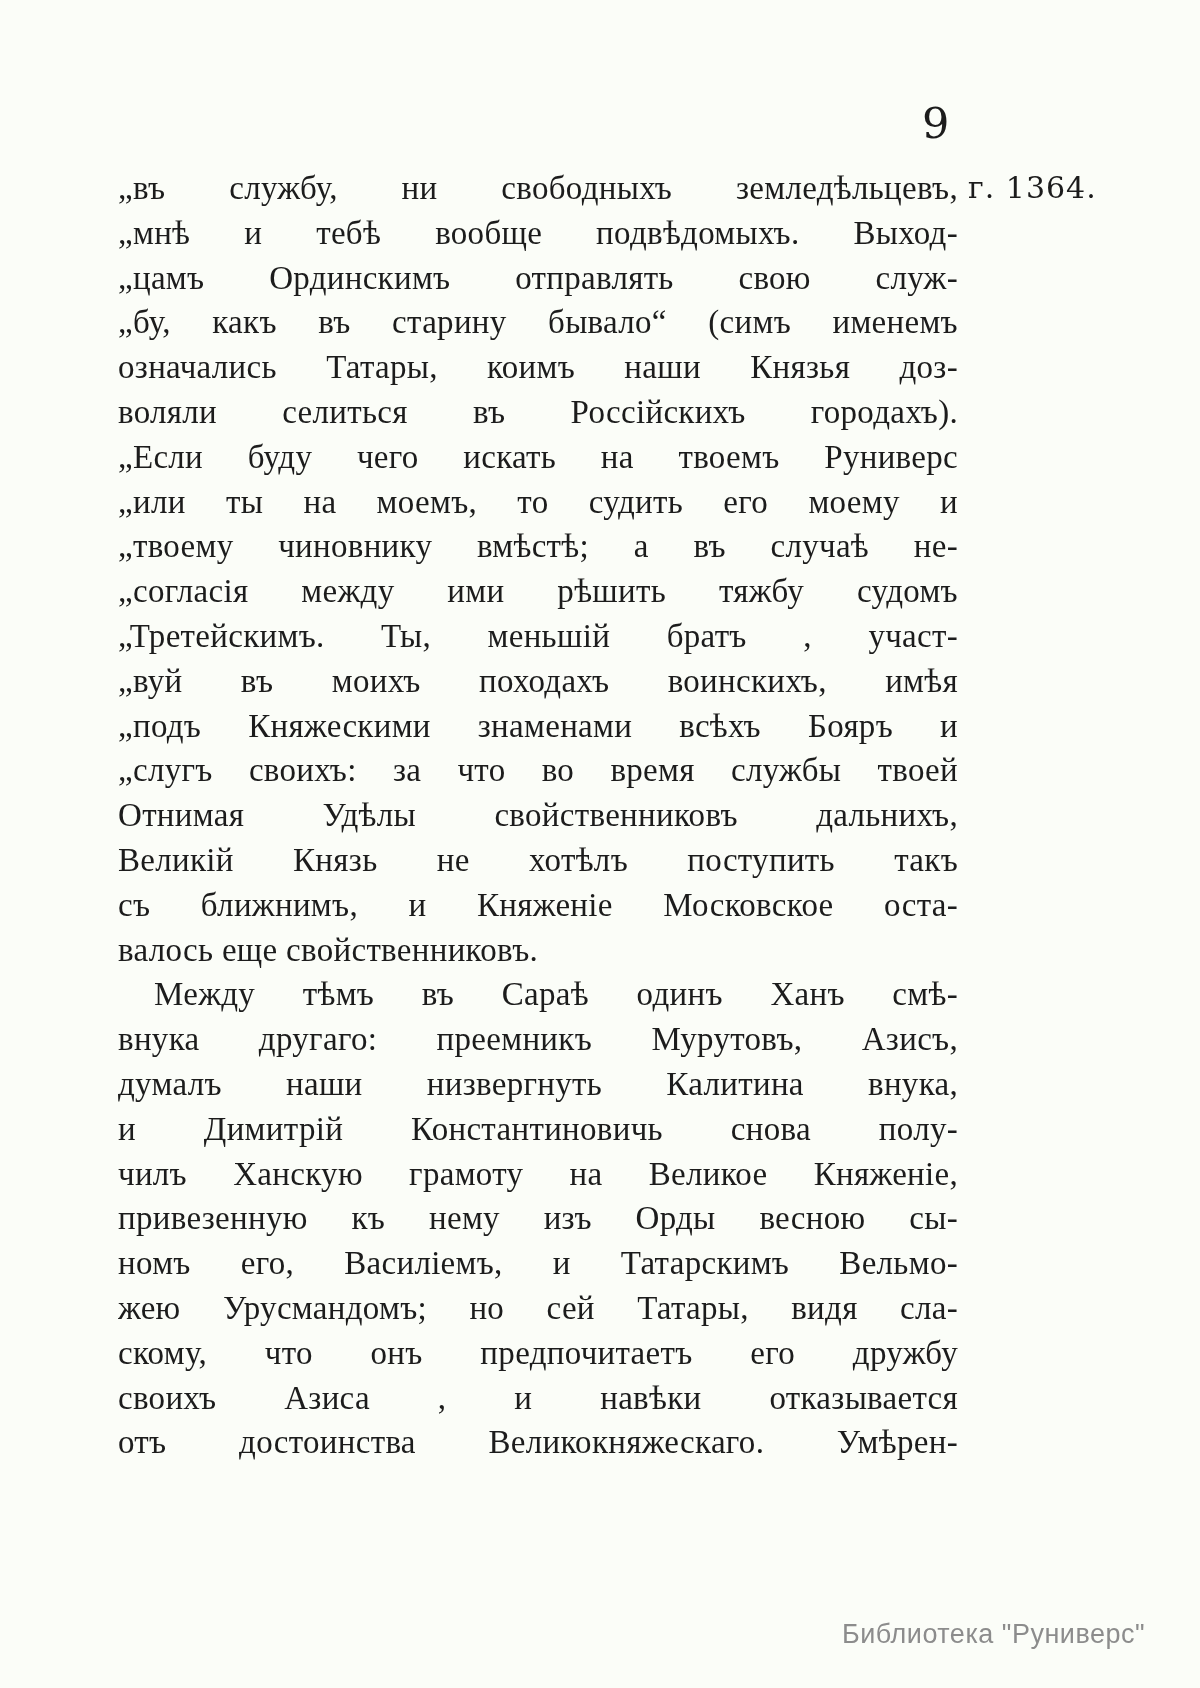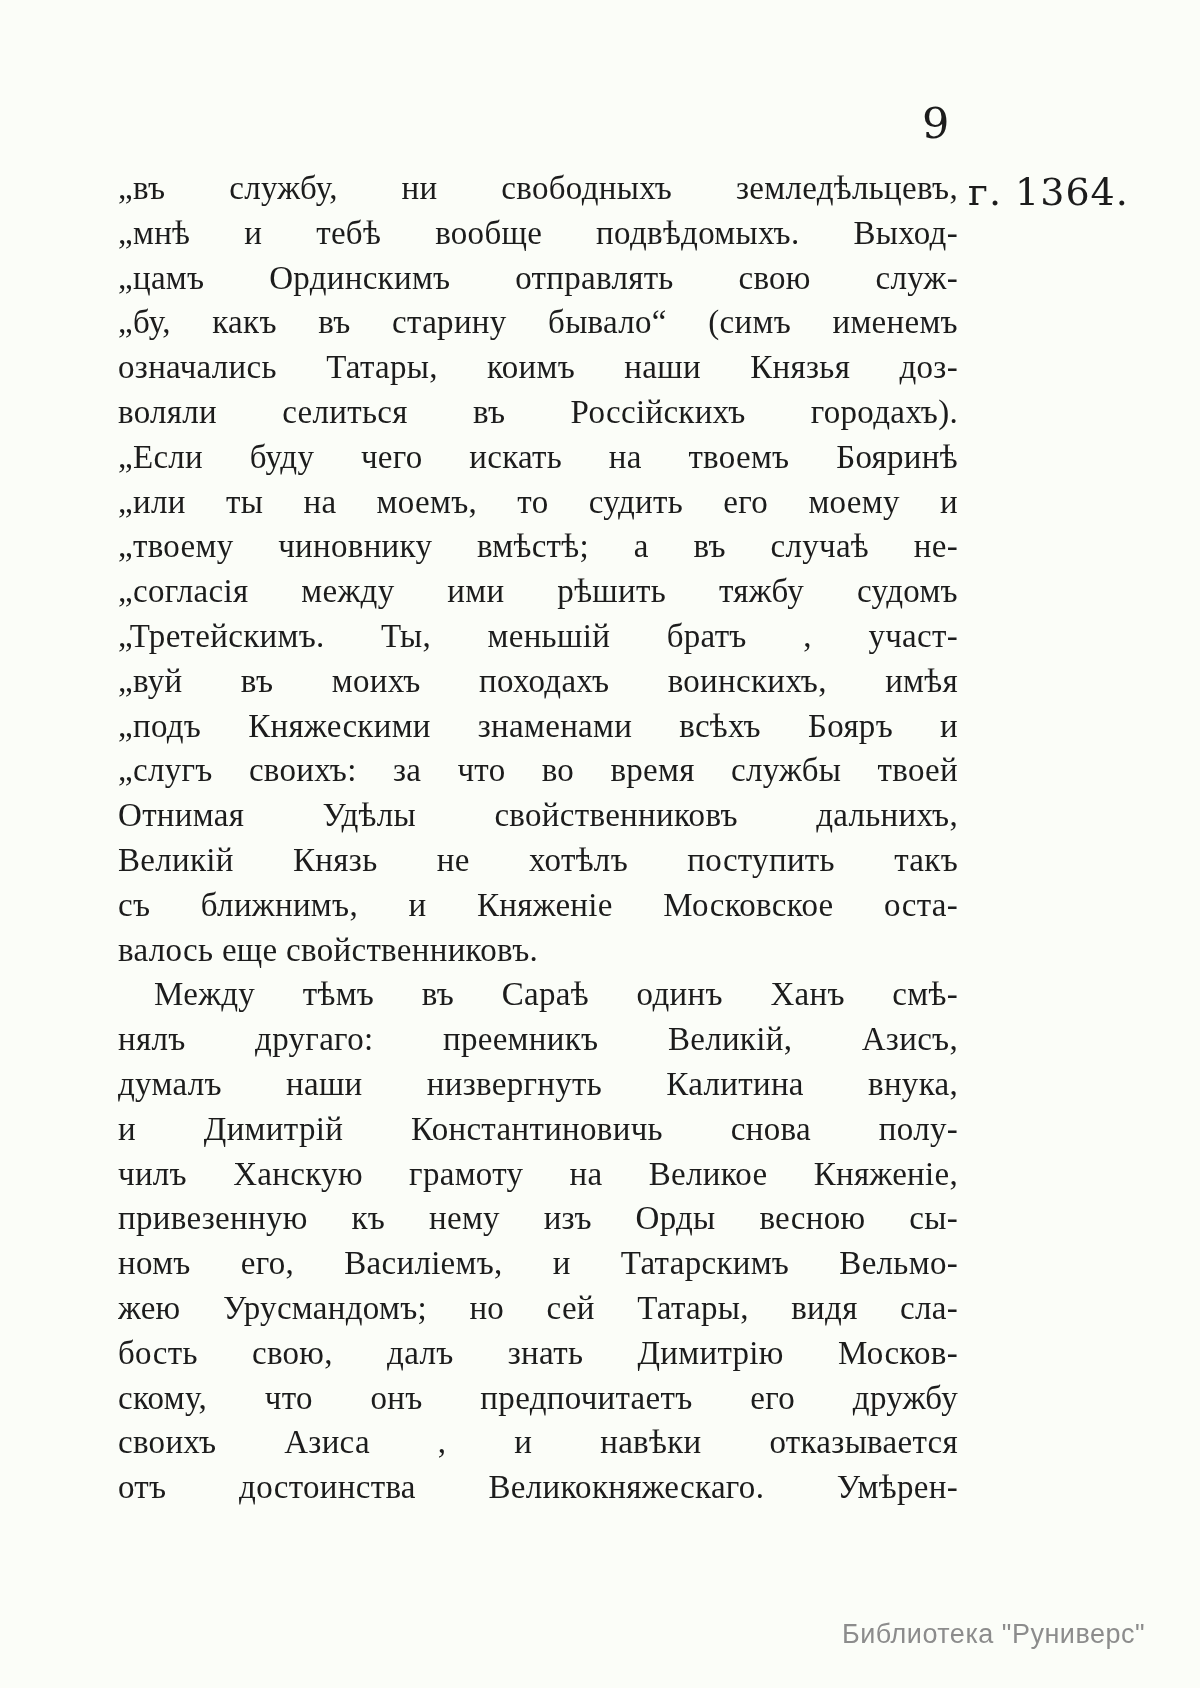--- a/index.html
+++ b/index.html
@@ -17,21 +17,21 @@
   .page-number {
     position: absolute;
     left: 922px; top: 98px;
     font-size: 43px;
     font-weight: 500;
     letter-spacing: 1px;
   }
   .margin-note {
     position: absolute;
     left: 968px; top: 170px;
-    font-size: 38px;
+    font-size: 30px;
     letter-spacing: 1px;
     white-space: nowrap;
   }
   .text-block {
     position: absolute;
     left: 118px; top: 166px;
     width: 840px;
   }
   .line {
     height: 44.8px;
@@ -71,40 +71,39 @@
 
   <div class="margin-note">г. 1364.</div>
 
   <div class="text-block">
       <div class="line">„въ службу, ни свободныхъ земледѣльцевъ,</div>
       <div class="line">„мнѣ и тебѣ вообще подвѣдомыхъ. Выход-</div>
       <div class="line">„цамъ Ординскимъ отправлять свою служ-</div>
       <div class="line">„бу, какъ въ старину бывало“ (симъ именемъ</div>
       <div class="line">означались Татары, коимъ наши Князья доз-</div>
       <div class="line">воляли селиться въ Россійскихъ городахъ).</div>
-      <div class="line">„Если буду чего искать на твоемъ Бояринѣ</div>
+      <div class="line">„Если буду чего искать на твоемъ Руниверс</div>
       <div class="line">„или ты на моемъ, то судить его моему и</div>
       <div class="line">„твоему чиновнику вмѣстѣ; а въ случаѣ не-</div>
       <div class="line">„согласія между ими рѣшить тяжбу судомъ</div>
       <div class="line">„Третейскимъ. Ты, меньшій братъ , участ-</div>
       <div class="line">„вуй въ моихъ походахъ воинскихъ, имѣя</div>
       <div class="line">„подъ Княжескими знаменами всѣхъ Бояръ и</div>
       <div class="line">„слугъ своихъ: за что во время службы твоей</div>
       <div class="line">Отнимая Удѣлы свойственниковъ дальнихъ,</div>
       <div class="line">Великій Князь не хотѣлъ поступить такъ</div>
       <div class="line">съ ближнимъ, и Княженіе Московское оста-</div>
       <div class="line flush">валось еще свойственниковъ.</div>
       <div class="line indent">Между тѣмъ въ Сараѣ одинъ Ханъ смѣ-</div>
-      <div class="line">нялъ другаго: преемникъ Великій, Азисъ,</div>
+      <div class="line">внука другаго: преемникъ Мурутовъ, Азисъ,</div>
       <div class="line">думалъ наши низвергнуть Калитина внука,</div>
       <div class="line">и Димитрій Константиновичь снова полу-</div>
       <div class="line">чилъ Ханскую грамоту на Великое Княженіе,</div>
       <div class="line">привезенную къ нему изъ Орды весною сы-</div>
       <div class="line">номъ его, Василіемъ, и Татарскимъ Вельмо-</div>
       <div class="line">жею Урусмандомъ; но сей Татары, видя сла-</div>
-      <div class="line">бость свою, далъ знать Димитрію Москов-</div>
       <div class="line">скому, что онъ предпочитаетъ его дружбу</div>
       <div class="line">своихъ Азиса , и навѣки отказывается</div>
       <div class="line">отъ достоинства Великокняжескаго. Умѣрен-</div>
     </div>
 
   <div class="watermark">Библиотека "Руниверс"</div>
 </div>
 
 </body></html>

